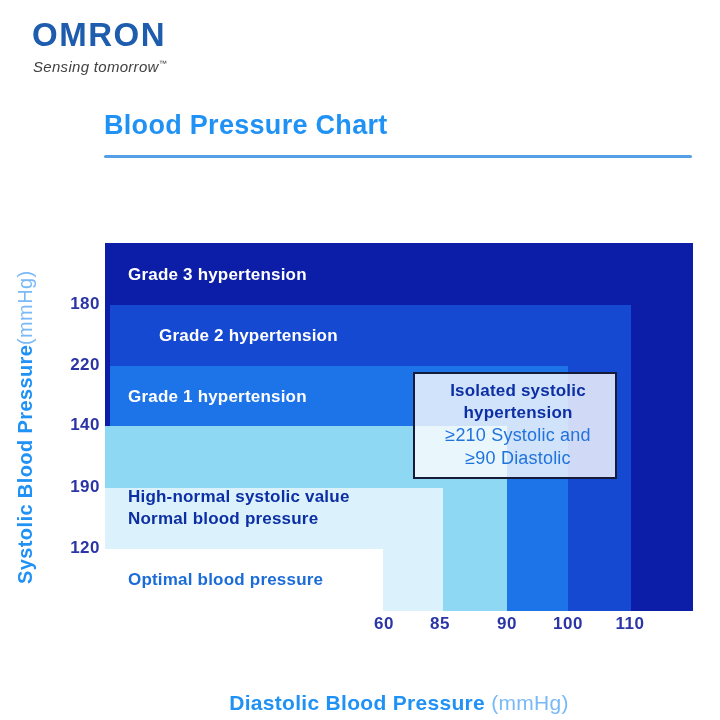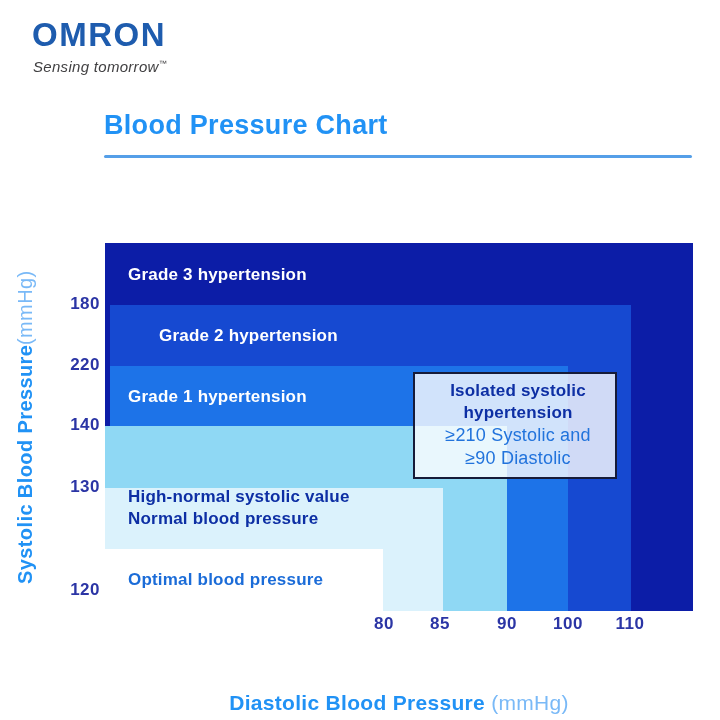--- a/index.html
+++ b/index.html
@@ -49,21 +49,21 @@
   .bl-hn{top:447px;margin-top:40px;}
   .bl-nm{top:509px;}
   .bl-op{top:570px;}
 
   
   .ytick{
     position:absolute;left:52px;width:48px;text-align:right;
     font-size:17px;font-weight:700;color:#2b35a5;letter-spacing:.5px;
   }
   .yt-180{top:294px;} .yt-160{top:355px;} .yt-140{top:415px;}
-  .yt-130{top:477px;} .yt-120{top:538px;margin-top:42px;}
+  .yt-130{top:477px;} .yt-120{top:538px;}
 
   .xtick{
     position:absolute;top:614px;transform:translateX(-50%);
     font-size:17px;font-weight:700;color:#2b35a5;letter-spacing:.5px;
   }
   .xt-80{left:384px;} .xt-85{left:440px;} .xt-90{left:507px;}
   .xt-100{left:568px;} .xt-110{left:630px;}
 
   
   .y-axis-title{
@@ -113,24 +113,24 @@
 <div class="band-label bl-g3" style="color: rgb(255, 255, 255);">Grade 3 hypertension</div>
 <div class="band-label bl-g2" style="color: rgb(255, 255, 255); margin-left: 31px;">Grade 2 hypertension</div>
 <div class="band-label bl-g1" style="color: rgb(255, 255, 255);">Grade 1 hypertension</div>
 <div class="band-label bl-hn" style="color: rgb(13, 47, 164);">High-normal systolic value</div>
 <div class="band-label bl-nm" style="color: rgb(13, 47, 164);">Normal blood pressure</div>
 <div class="band-label bl-op" style="color: rgb(27, 108, 216);">Optimal blood pressure</div>
 
 <div class="ytick yt-180">180</div>
 <div class="ytick yt-160">220</div>
 <div class="ytick yt-140">140</div>
-<div class="ytick yt-130">130</div>
+<div class="ytick yt-130">190</div>
 <div class="ytick yt-120">120</div>
 
-<div class="xtick xt-80">80</div>
+<div class="xtick xt-80">60</div>
 <div class="xtick xt-85">85</div>
 <div class="xtick xt-90">90</div>
 <div class="xtick xt-100">100</div>
 <div class="xtick xt-110">110</div>
 
 <div class="abs y-axis-title">
   <span>Systolic Blood Pressure</span>
     <span class="unit"> (mmHg)</span>
 </div>
 <div class="abs x-axis-title">

